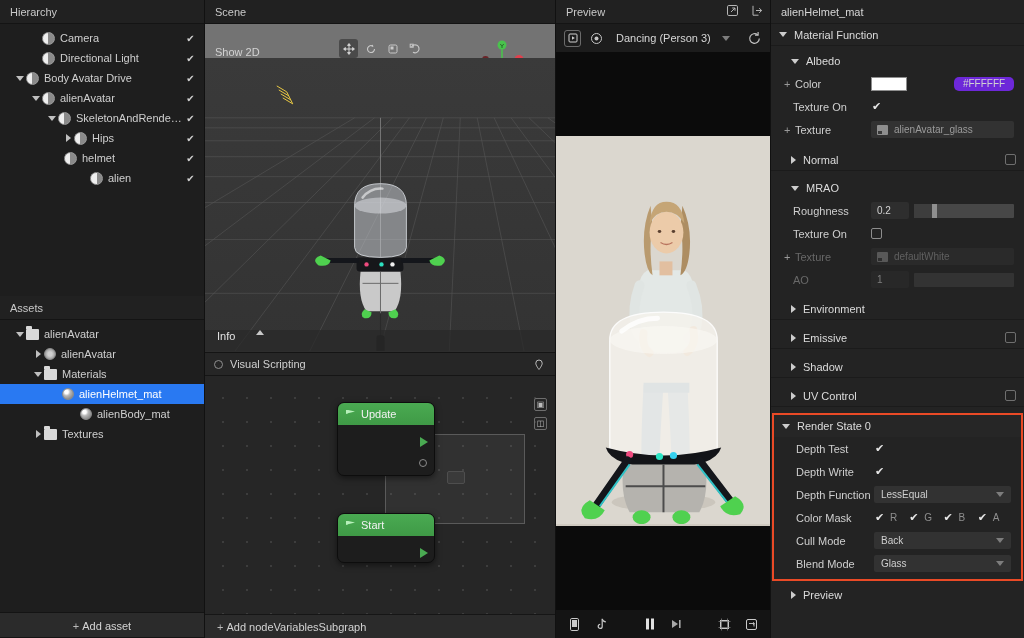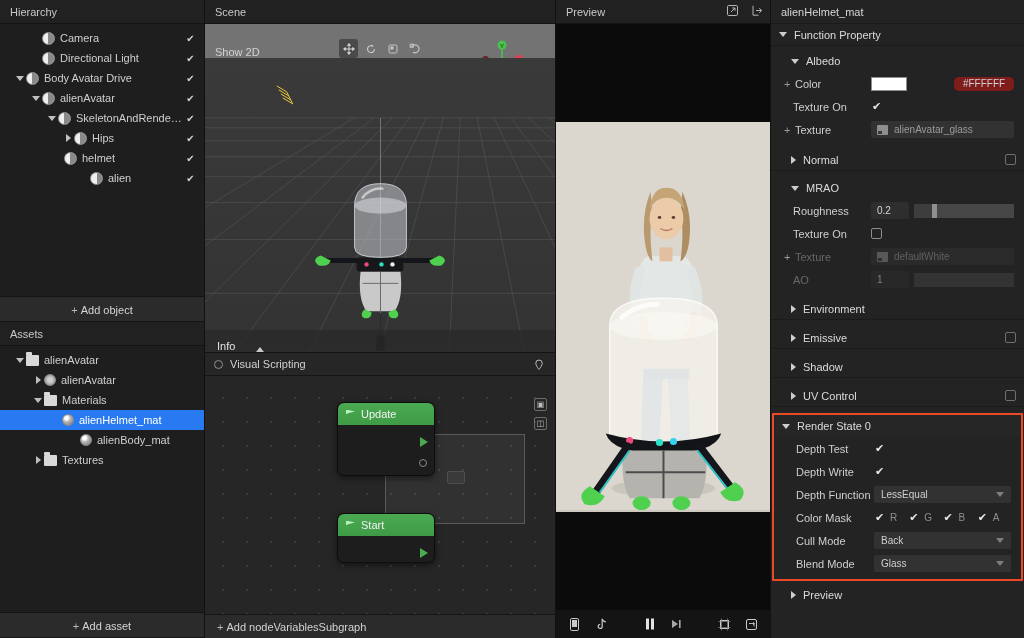--- a/index.html
+++ b/index.html
@@ -97,21 +97,21 @@
   }
   .tool-btn.active { background:#4a4a4a; }
   .gizmo { position:absolute; right: 30px; top: 14px; width:46px; height:46px; }
   .cam-ico { position:absolute; right:8px; top:40px; width:16px;height:14px; }
 
   .viewport { flex:1; position:relative; overflow:hidden; background:#3a3a3a; }
   .vp-grid { position:absolute; inset:0; }
   .info-bar {
     position:absolute; left:0; right:0; bottom:0; height:22px;
     background: rgba(40,40,40,.72);
-    display:flex; align-items:flex-end; padding:0 12px; gap:21px;
+    display:flex; align-items:flex-start; padding:0 12px; gap:21px;
     font-size:11px; color:#e2e2e2;
   }
   .info-caret { width:0;height:0;border-left:4px solid transparent;border-right:4px solid transparent;
                 border-bottom:5px solid #c8c8c8; }
 
   .vs-wrap { flex:1; display:flex; flex-direction:column; min-height:0; background:#232323; }
   .vs-header {
     height: 24px; display:flex; align-items:center; gap:7px; padding:0 9px;
     background:#262626; border-top:1px solid #141414; border-bottom:1px solid #151515;
     font-size:11px; color:#d0d0d0; position:relative;
@@ -200,21 +200,21 @@
   .sec-cb { margin-left:auto; width:11px;height:11px;border:1px solid #6f6f6f; border-radius:2px; }
   .row {
     display:flex; align-items:center; height:23px; padding-left:22px; padding-right:10px;
     font-size:11px; color:#cfcfcf;
   }
   .row .lbl { width:78px; flex:0 0 78px; display:flex; align-items:center; gap:4px; }
   .row .lbl .pl { color:#9a9a9a; font-size:11px; margin-left:-9px; width:7px; }
   .row.dim .lbl, .row.dim .val { color:#686868; }
   .swatch { width:36px;height:14px;background:#fff;border:1px solid #8e8e8e; }
   .hex {
-    width:60px;height:14px;background:#7f1d1d;border-radius:5px;display:flex;align-items:center;
+    width:60px;height:14px;background:#6d28d9;border-radius:5px;display:flex;align-items:center;
     justify-content:center; font-size:10px; color:#d2d2d2; margin-left:auto;
   }
   .chk { width:11px;height:11px; display:flex; align-items:center;justify-content:center;
          color:#e6e6e6; font-size:11px; line-height:11px; }
   .chk.box { border:1px solid #8d8d8d; border-radius:2px; }
   .tex-field {
     flex:1; height:17px; background:#323232; border-radius:2px; display:flex; align-items:center;
     gap:6px; padding:0 6px; font-size:10px; color:#9b9b9b;
   }
   .tex-ico { width:11px;height:10px;background:#8e8e8e;border-radius:1px; position:relative; }
@@ -301,23 +301,20 @@
           </div>
           <div class="tree-row" style="padding-left: 78px;">
             <span class="tw"></span>
             <span class="node-ico"></span>
             <span class="tree-label">alien</span>
             <span class="vis-check">✔</span>
           </div>
         </div>
     </div>
 
-    <div class="add-btn">
-      <span class="plus">+</span><span>Add object</span>
-    </div>
 
     <div class="assets-wrap">
       <div class="panel-title">Assets</div>
       <div class="assets-tree" id="assets-tree">
           <div class="tree-row" style="padding-left: 14px;">
             <span class="tw">
               <i class="caret-down"></i>
             </span>
             <span class="folder-ico"></span>
             <span class="tree-label">alienAvatar</span>
@@ -521,20 +518,42 @@
           <rect x="1.5" y="1.5" width="10" height="10" rx="1.3" fill="none" stroke="#b5b5b5" stroke-width="1"></rect>
           <path d="M5 8 L9 4 M9 4 H6.2 M9 4 V6.8" stroke="#b5b5b5" stroke-width="1" fill="none"></path>
         </svg>
         <svg class="ti" viewBox="0 0 13 13">
           <path d="M3 1.8 V11.2 H8.5" fill="none" stroke="#b5b5b5" stroke-width="1"></path>
           <path d="M6 6.5 H11.5 M9.2 4.2 L11.7 6.5 L9.2 8.8" fill="none" stroke="#b5b5b5" stroke-width="1"></path>
         </svg>
       </div>
     </div>
 
+    <div class="prev-ctrl">
+      <div class="pc-btn boxed">
+        <svg width="10" height="10" viewBox="0 0 10 10">
+            <rect x="1" y="1" width="8" height="8" rx="1" fill="none" stroke="#d0d0d0" stroke-width="1"></rect>
+            <path d="M4 3.2 L6.8 5 L4 6.8 Z" fill="#d0d0d0"></path>
+          </svg>
+      </div>
+      <div class="pc-btn">
+        <svg width="13" height="13" viewBox="0 0 13 13">
+            <circle cx="6.5" cy="6.5" r="5" fill="none" stroke="#c6c6c6" stroke-width="1"></circle>
+            <circle cx="6.5" cy="6.5" r="2" fill="#c6c6c6"></circle>
+          </svg>
+      </div>
+      <div class="anim-select">
+        <span>Dancing (Person 3)</span>
+        <span class="sel-caret"></span>
+      </div>
+      <svg class="refresh" viewBox="0 0 15 15">
+        <path d="M12.3 7.5 a4.8 4.8 0 1 1 -1.6 -3.6" fill="none" stroke="#c2c2c2" stroke-width="1.2"></path>
+        <path d="M11.1 1.1 V4.2 H8" fill="none" stroke="#c2c2c2" stroke-width="1.2"></path>
+      </svg>
+    </div>
 
     <div class="prev-stage">
       <div class="prev-img">
         <svg viewBox="0 0 215 390" style="position:absolute;inset:0">
           <rect width="215" height="390" fill="#dbd7cf"></rect>
 
           <ellipse cx="108" cy="368" rx="52" ry="9" fill="#c7c2b8" opacity="0.8"></ellipse>
 
           <g>
 
@@ -637,21 +656,21 @@
       </div>
     </div>
   </div>
 
   <div class="insp">
     <div class="insp-name">alienHelmet_mat</div>
     <div class="insp-body">
 
       <div class="sec-head">
         <span class="tri-d"></span>
-        <span>Function Property</span>
+        <span>Material Function</span>
       </div>
 
       <div class="sec-head sub" style="margin-top:4px;border-bottom:none;">
         <span class="tri-d"></span>
         <span>Albedo</span>
       </div>
 
       <div class="row">
         <span class="lbl">
             <span class="pl">+</span>

